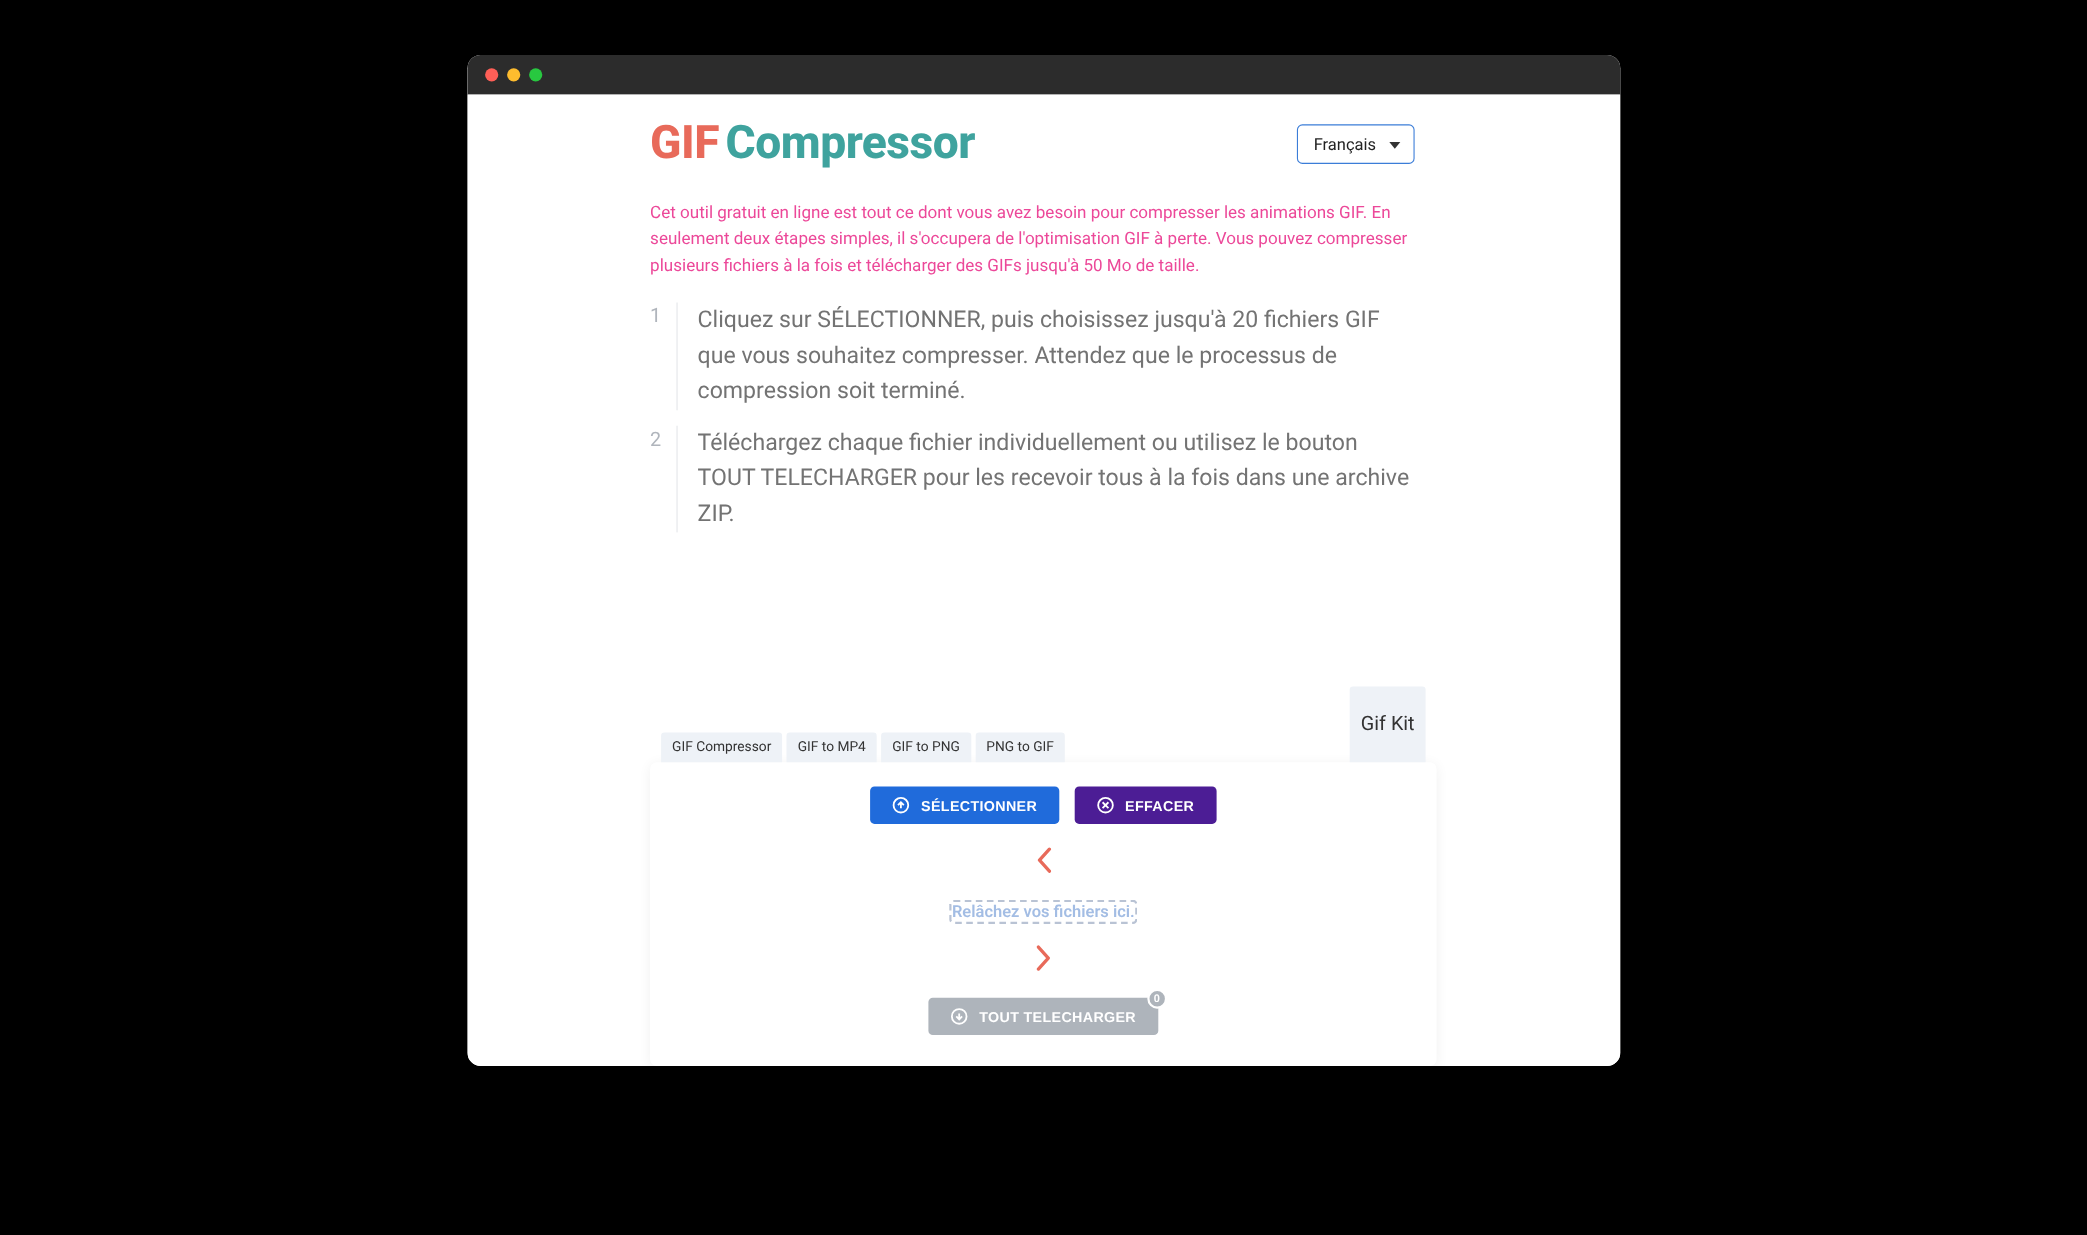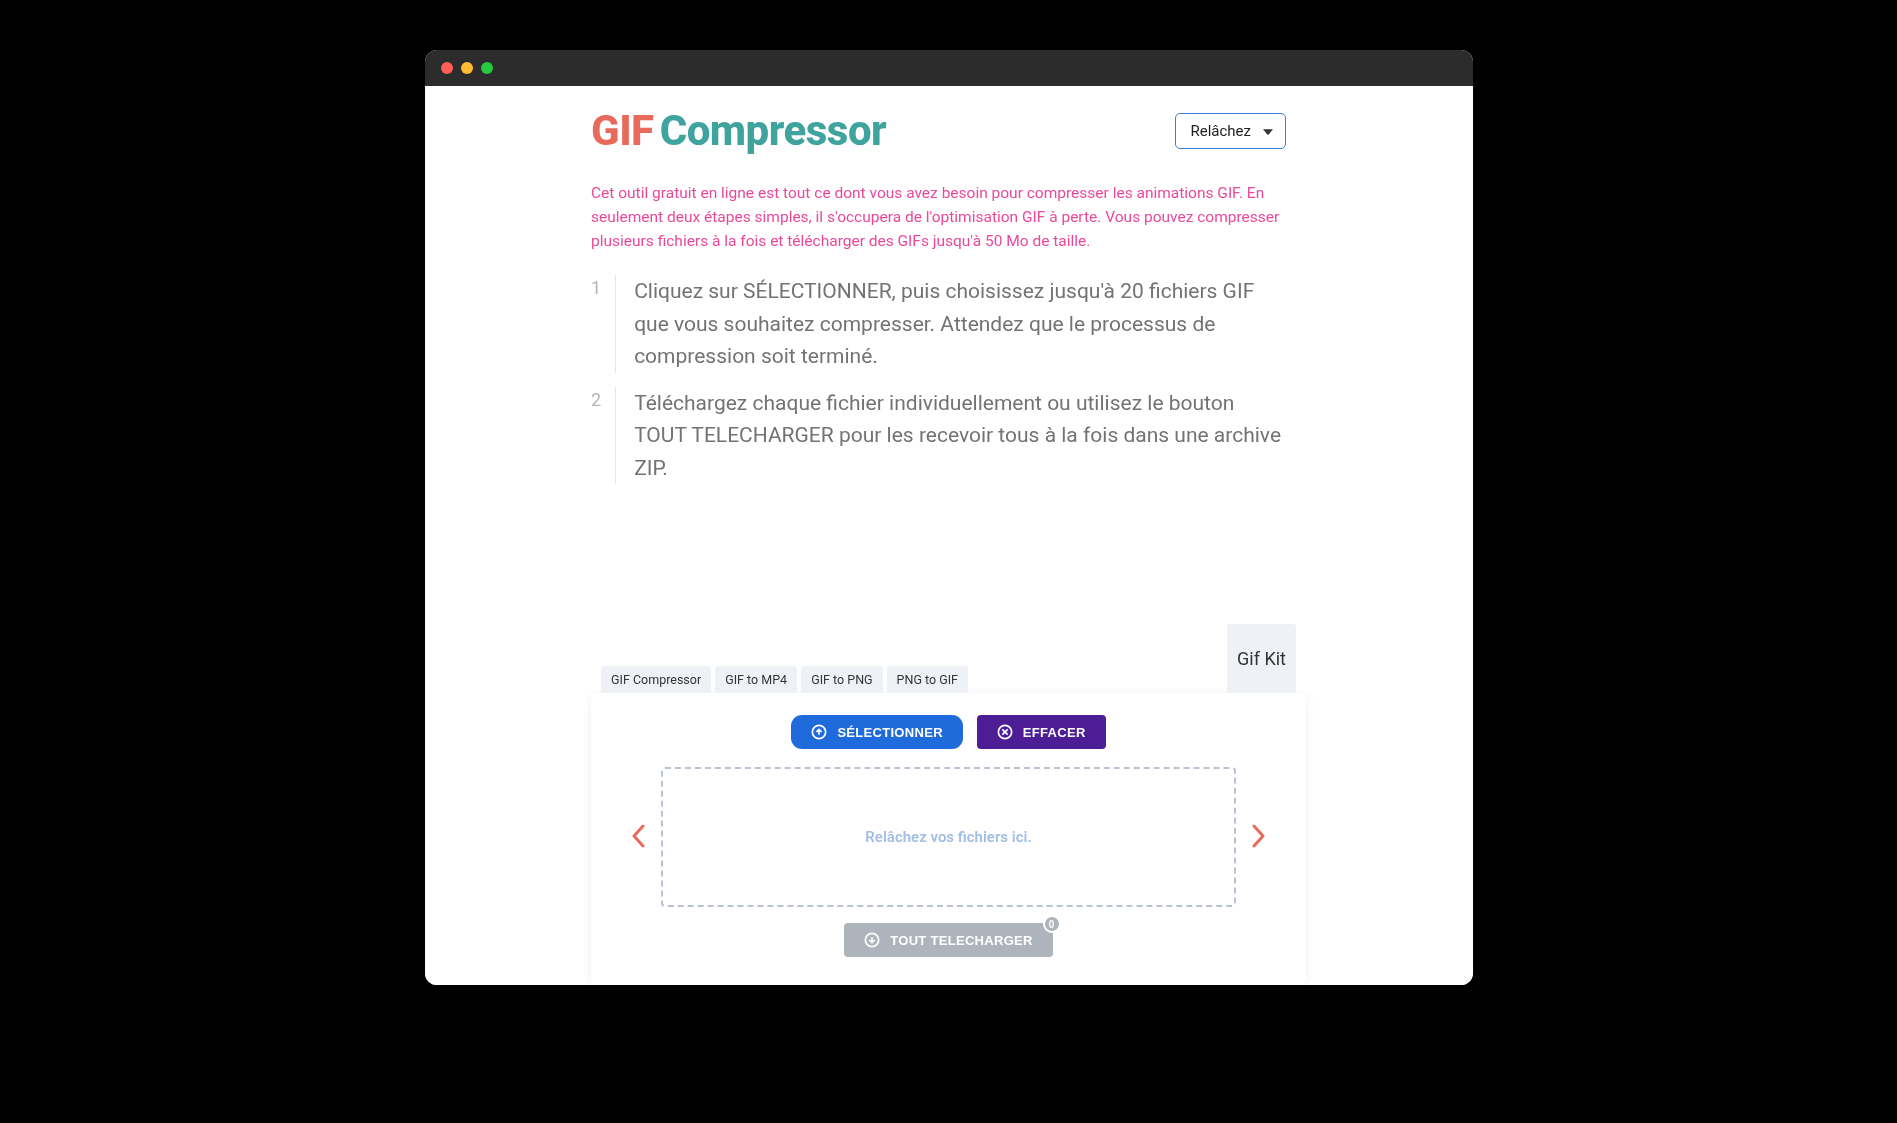--- a/index.html
+++ b/index.html
@@ -172,35 +172,35 @@
       border-radius: 4px;
       font-size: 13px;
       font-weight: 700;
       letter-spacing: 0.3px;
       border: none;
       cursor: pointer;
     }
     .btn-primary {
       background: #206bdb;
       color: #fff;
-      border-radius: 11px;
     }
     .btn-clear {
       background: #4c1d95;
       color: #fff;
     }
     .btn-icon {
       width: 16px;
       height: 16px;
       flex-shrink: 0;
     }
     .dropzone-wrapper {
       display: flex;
       align-items: center;
       gap: 16px;
+      flex-direction: column;
     }
     .nav-arrow {
       font-size: 30px;
       color: #e86a5a;
       cursor: pointer;
       user-select: none;
       font-weight: 300;
     }
     .dropzone {
       flex: 1;
@@ -255,21 +255,21 @@
       <div class="traffic-light tl-green"></div>
     </div>
   </div>
   <div class="content-area">
     <div class="inner-container">
       <div class="header-row">
         <div class="logo">
           <span class="logo-gif">GIF</span><span class="logo-compressor">Compressor</span>
         </div>
         <div class="lang-select">
-          <span>Relâchez</span>
+          <span>Français</span>
         </div>
       </div>
 
       <div class="description">Cet outil gratuit en ligne est tout ce dont vous avez besoin pour compresser les animations GIF. En seulement deux étapes simples, il s'occupera de l'optimisation GIF à perte. Vous pouvez compresser plusieurs fichiers à la fois et télécharger des GIFs jusqu'à 50 Mo de taille.</div>
 
       <div class="steps">
         <div class="step">
           <div class="step-num">1</div>
           <div class="step-text">Cliquez sur SÉLECTIONNER, puis choisissez jusqu'à 20 fichiers GIF que vous souhaitez compresser. Attendez que le processus de compression soit terminé.</div>
         </div>

